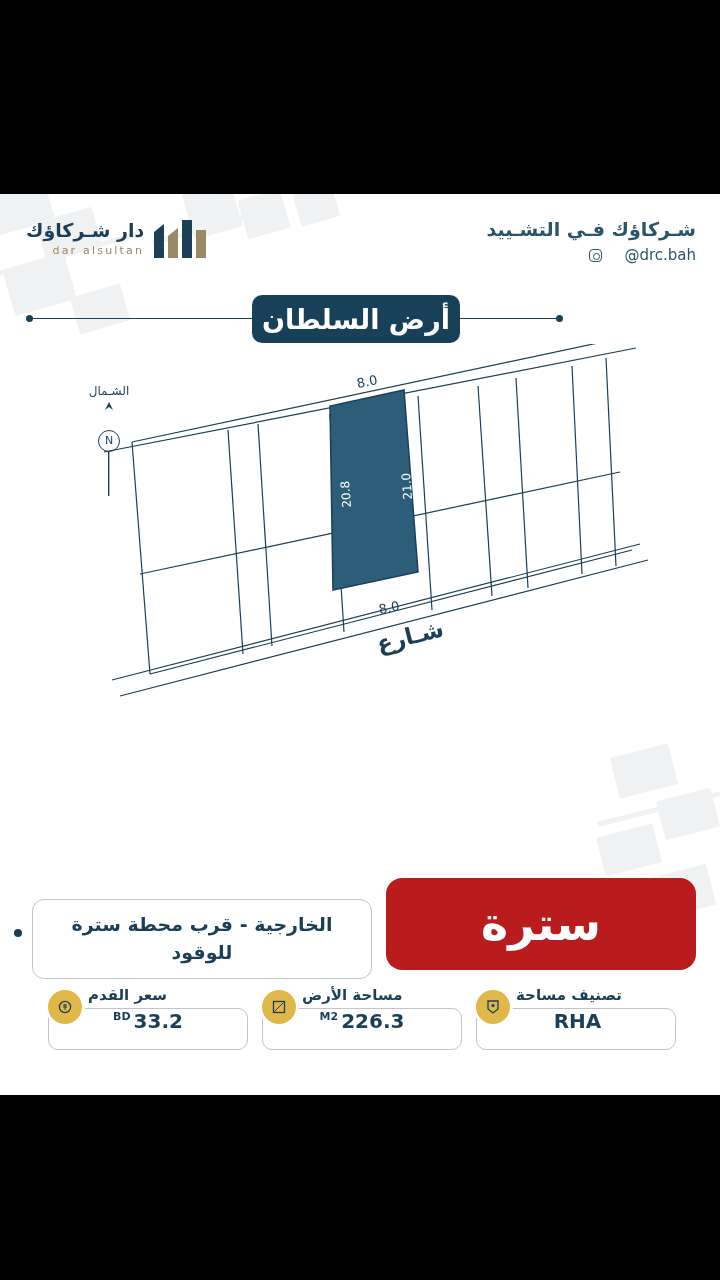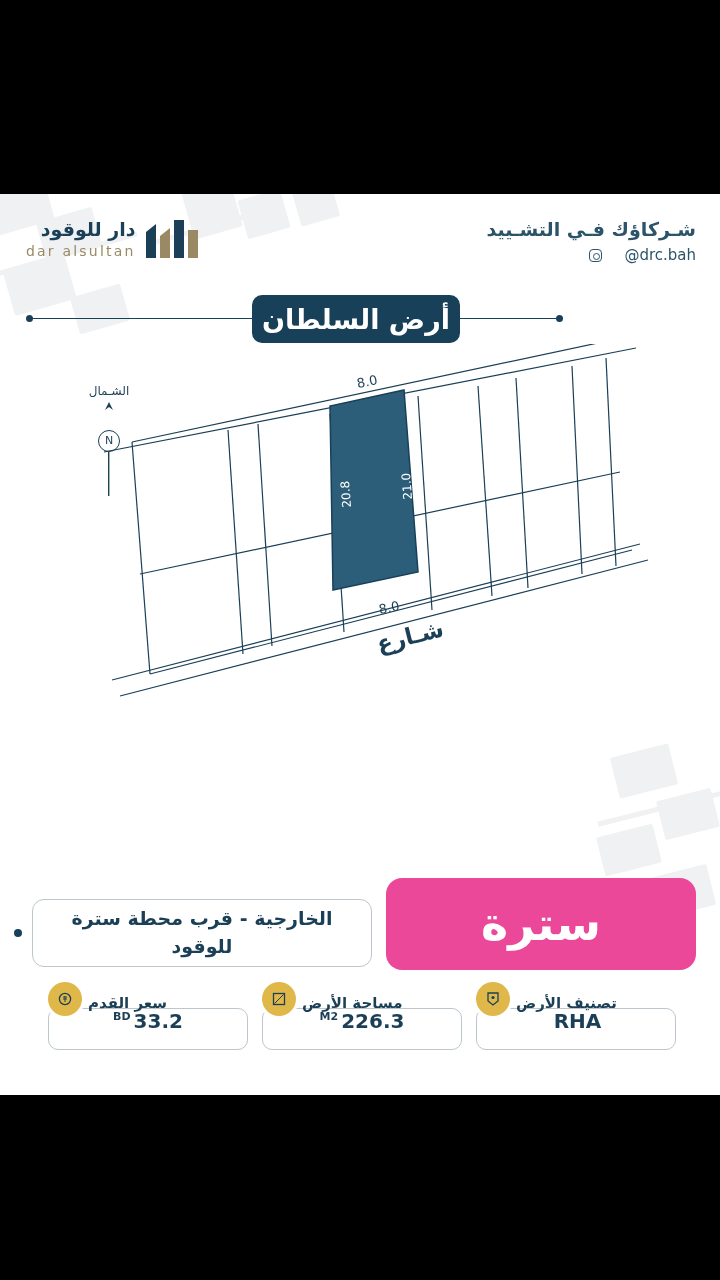--- a/index.html
+++ b/index.html
@@ -62,21 +62,21 @@
     position: absolute;
     left: 26px; top: 22px;
     display: flex; align-items: center; gap: 8px;
     direction: ltr;
   }
   .brand .txt { text-align: right; }
   .brand .ar {
     font-size: 19px; font-weight: 700; color: #1b3f56; letter-spacing: 0.5px;
   }
   .brand .en {
-    font-size: 14px; color: #9a8a63; letter-spacing: 2.2px; margin-top: 3px;
+    font-size: 11px; color: #9a8a63; letter-spacing: 2.2px; margin-top: 3px;
   }
   .brand svg { display: block; }
 
   
   .title-pill {
     position: absolute;
     left: 252px; top: 101px;
     width: 208px; height: 48px;
     background: #184059;
     border-radius: 10px;
@@ -103,49 +103,49 @@
   .compass .cir {
     width: 22px; height: 22px; border: 1.3px solid #1b3f56; border-radius: 50%;
     margin: 4px auto 0; font-size: 11px; line-height: 20px;
   }
 
   
   .region-pill {
     position: absolute;
     left: 386px; top: 684px;
     width: 310px; height: 92px;
-    background: #ec4899; border-radius: 16px;
+    background: #b91c1c; border-radius: 16px;
     display: flex; align-items: center; justify-content: center;
     color: #fff; font-size: 46px; font-weight: 700;
   }
   .desc-box {
     position: absolute;
     left: 32px; top: 705px;
-    width: 340px; height: 68px;
+    width: 340px; height: 80px;
     border: 1.4px solid #bcc6cc; border-radius: 12px;
     display: flex; align-items: center; justify-content: center;
     text-align: center;
     color: #1b3f56; font-size: 19px; font-weight: 700; line-height: 1.45;
     padding: 0 14px;
     background: #fff;
   }
   .side-dot {
     position: absolute; width: 8px; height: 8px; border-radius: 50%;
     background: #184059;
   }
 
   
   .stats {
     position: absolute; left: 0; top: 792px; width: 720px; height: 90px;
   }
   .stat {
     position: absolute; width: 200px;
   }
   .stat .hdr {
-    display: flex; align-items: flex-end; justify-content: flex-end; gap: 6px;
+    display: flex; align-items: flex-start; justify-content: flex-end; gap: 6px;
     height: 26px;
     padding-right: 6px;
   }
   .stat .hdr span.t {
     font-size: 15px; color: #1b3f56; font-weight: 700;
   }
   .badge {
     width: 34px; height: 34px; border-radius: 50%;
     background: #e0b84a;
     display: flex; align-items: center; justify-content: center;
@@ -196,21 +196,21 @@
     <div class="soc">
       <div class="l1">شـركاؤك فـي التشـييد</div>
       <div class="l2">
         <span class="ig-box"></span>
         <span>@drc.bah</span>
       </div>
     </div>
 
     <div class="brand">
       <div class="txt">
-        <div class="ar">دار للوقود</div>
+        <div class="ar">دار شـركاؤك</div>
         <div class="en">dar alsultan</div>
       </div>
       <span>
         <svg class="icn" width="56" height="44" viewBox="0 0 56 44">
           <path d="M2 42 L2 16 L12 8 L12 42 Z" fill="#1b3f56"></path>
           <path d="M16 42 L16 20 L26 12 L26 42 Z" fill="#9a8a63"></path>
           <path d="M30 42 L30 4 L40 4 L40 42 Z" fill="#1b3f56"></path>
           <path d="M44 42 L44 14 L54 14 L54 42 Z" fill="#9a8a63"></path>
         </svg>
       </span>
@@ -264,21 +264,21 @@
     </div>
 
     <div class="side-dot" style="left:14px;top:735px;"></div>
     <div class="desc-box">الخارجية - قرب محطة سترة للوقود</div>
     <div class="region-pill">سترة</div>
 
     <div class="stats">
 
       <div class="stat" style="right:44px;">
         <div class="hdr">
-          <span class="t">تصنيف الأرض</span>
+          <span class="t">تصنيف مساحة</span>
           <span class="badge">
             <svg class="icn" width="16" height="16" viewBox="0 0 16 16">
               <path d="M3 2 h10 v8 l-5 4 l-5 -4 Z" fill="none" stroke="#1b3f56" stroke-width="1.3"></path>
               <circle cx="8" cy="6.5" r="1.6" fill="#1b3f56"></circle>
             </svg>
           </span>
         </div>
         <div class="val">
           <span class="big">RHA</span>
           <span class="sup"></span>

